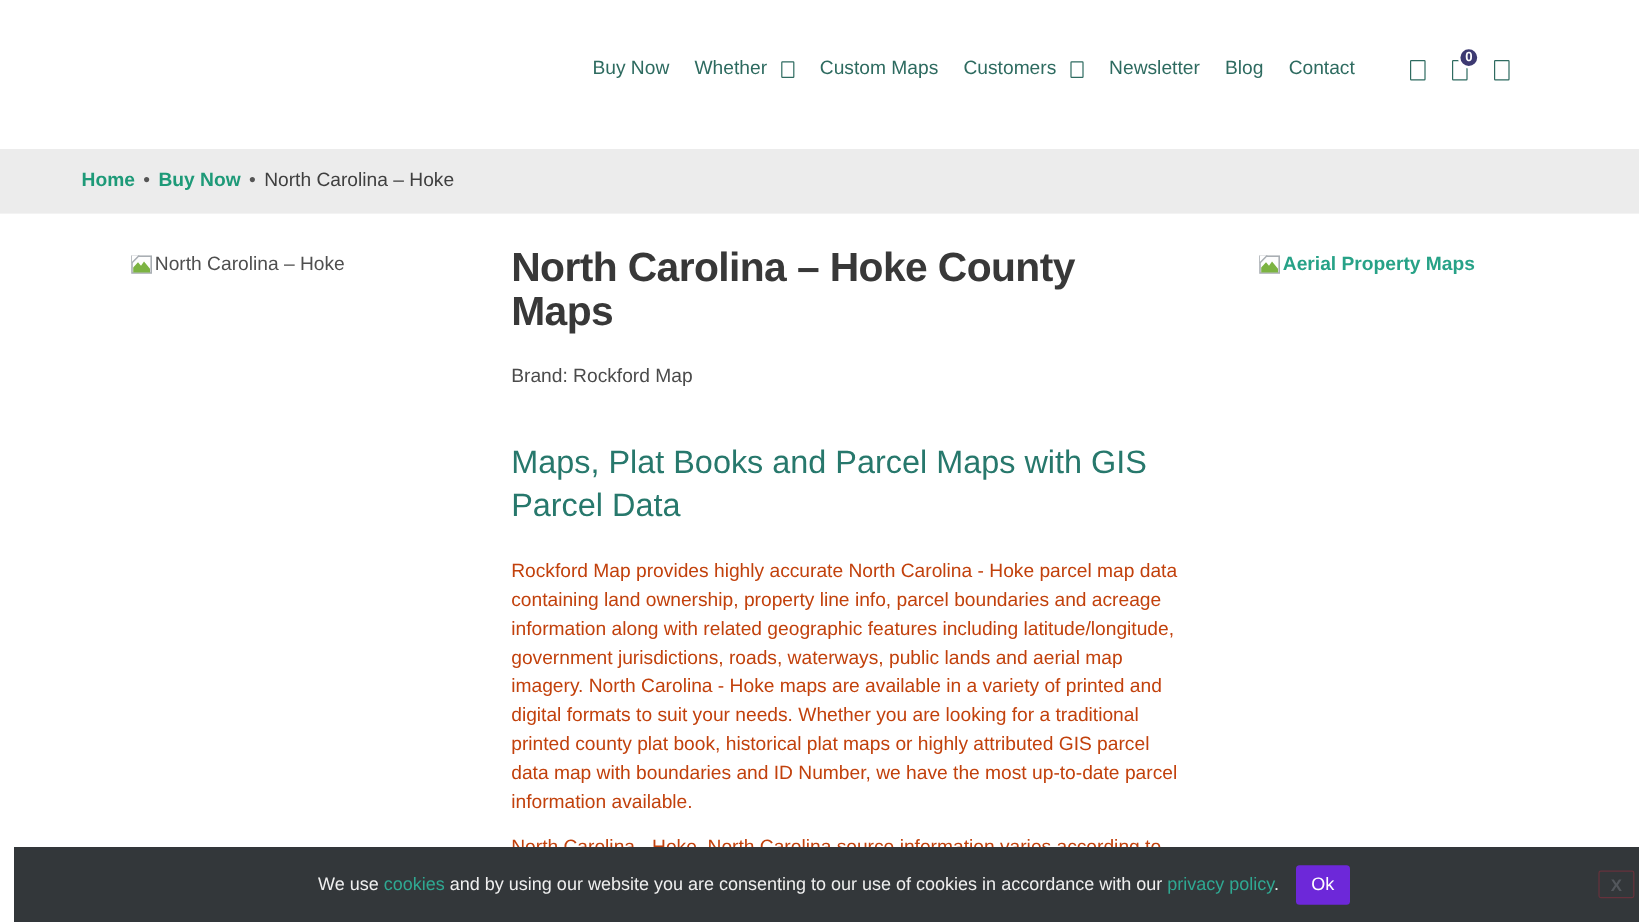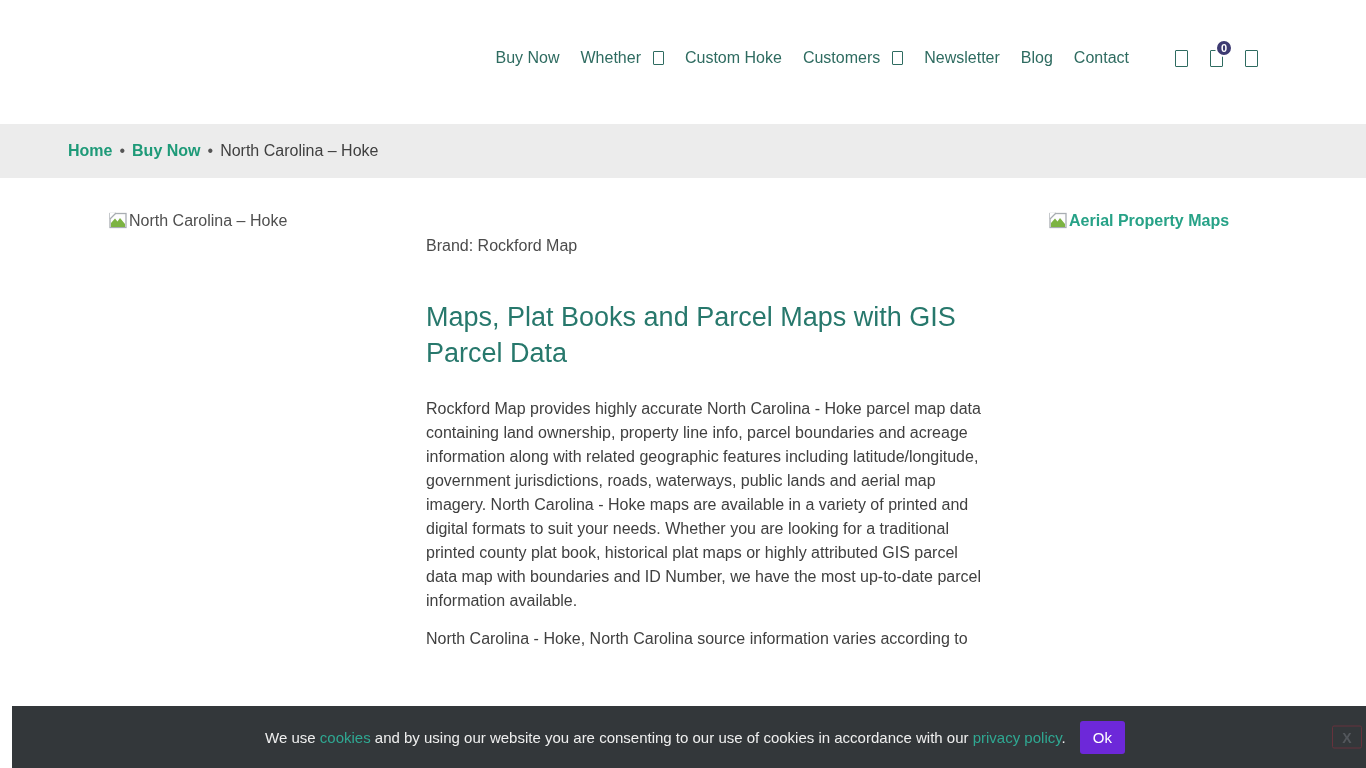--- a/index.html
+++ b/index.html
@@ -71,21 +71,21 @@
 
   .product-title {
     color:#383838; font-size:34px; font-weight:bold;
     line-height:37px; margin-top:-6px; letter-spacing:-0.5px;
   }
   .brand-line { font-size:16px; color:#4b4b4b; margin-top:26px; }
   .section-heading {
     color:#27786c; font-size:27px; font-weight:normal;
     line-height:36px; margin-top:44px;
   }
-  .body-para { font-size:16px; line-height:24px; color:#404040; margin-top:26px; }
+  .body-para { font-size:16px; line-height:24px; color:#c2410c; margin-top:26px; }
   .body-para.second { margin-top:14px; }
 
   
   .cookie-banner {
     position:fixed; left:0; bottom:0; width:1366px; height:62px;
     background:#33373a; z-index:50;
     display:flex; align-items:center; justify-content:center;
     font-size:15px; color:#efefef;margin-left:12px;
   }
   .cookie-text { display:inline; }
@@ -111,21 +111,21 @@
 
   <nav class="main-nav">
     <a class="nav-link">
         <span>Buy Now</span>
       </a>
     <a class="nav-link">
         <span>Whether</span>
         <span class="tofu"></span>
       </a>
     <a class="nav-link">
-        <span>Custom Hoke</span>
+        <span>Custom Maps</span>
       </a>
     <a class="nav-link">
         <span>Customers</span>
         <span class="tofu"></span>
       </a>
     <a class="nav-link">
         <span>Newsletter</span>
       </a>
     <a class="nav-link">
         <span>Blog</span>
@@ -163,20 +163,21 @@
           <path d="M3 11 L7 6.5 L9.5 9.5 L12 6 L17 12 V15 H3 Z" fill="#7cb342"></path>
           <path d="M2 1 L8 1 L2 7 Z" fill="#ffffff"></path>
           <path d="M8 1 L2 7" stroke="#a8adb2" stroke-width="1.2"></path>
         </svg>
       </span>
       <span class="broken-alt-plain">North Carolina – Hoke</span>
     </div>
   </div>
 
   <div class="col-center">
+    <h1 class="product-title">North Carolina – Hoke County Maps</h1>
     <div class="brand-line">Brand: Rockford Map</div>
     <h2 class="section-heading">Maps, Plat Books and Parcel Maps with GIS Parcel Data</h2>
     <p class="body-para">Rockford Map provides highly accurate North Carolina - Hoke parcel map data containing land ownership, property line info, parcel boundaries and acreage information along with related geographic features including latitude/longitude, government jurisdictions, roads, waterways, public lands and aerial map imagery. North Carolina - Hoke maps are available in a variety of printed and digital formats to suit your needs. Whether you are looking for a traditional printed county plat book, historical plat maps or highly attributed GIS parcel data map with boundaries and ID Number, we have the most up-to-date parcel information available.</p>
     <p class="body-para second">North Carolina - Hoke, North Carolina source information varies according to</p>
   </div>
 
   <div class="col-right">
     <a class="broken-img">
       <span>
         <svg width="20" height="18" viewBox="0 0 20 18">

